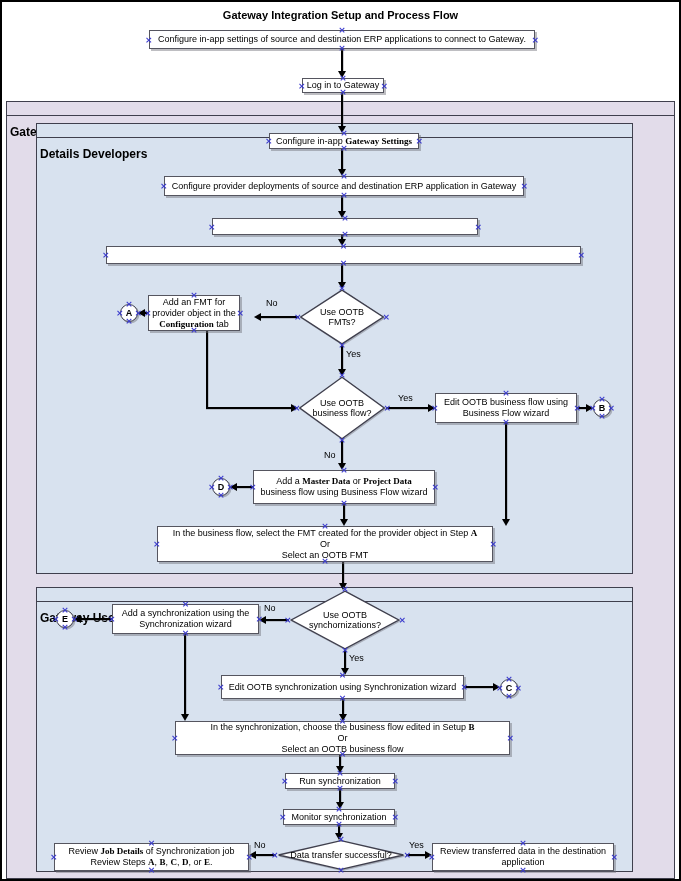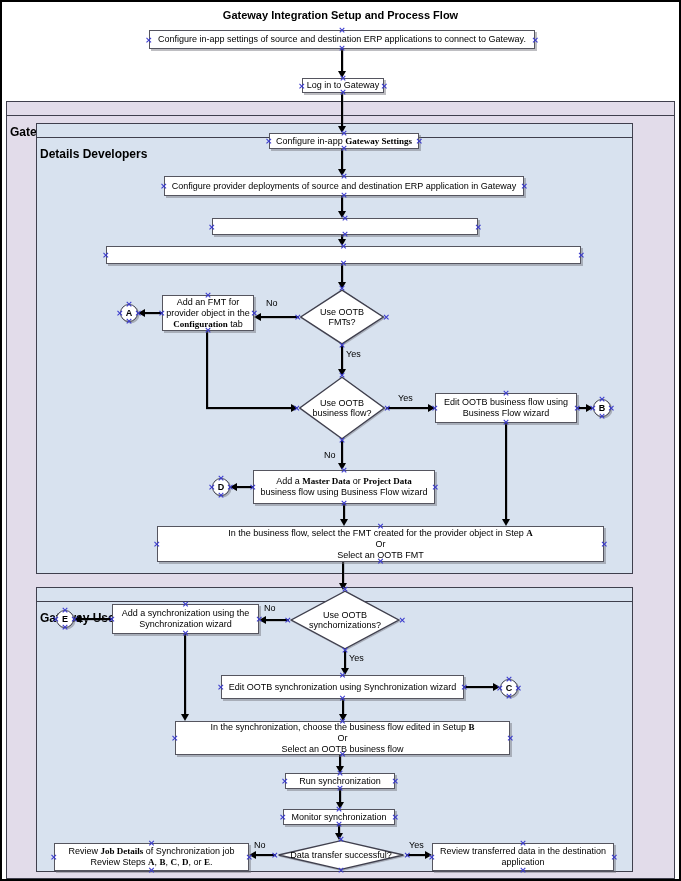--- a/index.html
+++ b/index.html
@@ -22,24 +22,24 @@
         box-sizing:border-box;z-index:3;}
   .tl{white-space:nowrap;display:block;}
   b{font-weight:bold;font-family:Liberation Serif, serif;}
 
   #config_erp{left:147px;top:28px;width:386px;height:19px;}
   #login{left:300px;top:76px;width:82px;height:15px;}
   #gateway_settings{left:267px;top:131px;width:150px;height:16px;}
   #provider_deployments{left:162px;top:174px;width:360px;height:20px;}
   #select_flow{left:210px;top:216px;width:266px;height:17px;}
   #review_fmt{left:104px;top:244px;width:475px;height:18px;}
-  #add_fmt{left:160px;top:293px;width:92px;height:36px;}
+  #add_fmt{left:146px;top:293px;width:92px;height:36px;}
   #edit_bf{left:433px;top:391px;width:142px;height:30px;}
   #add_bf{left:251px;top:468px;width:182px;height:34px;}
-  #in_bf{left:155px;top:524px;width:447px;height:36px;}
+  #in_bf{left:155px;top:524px;width:336px;height:36px;}
   #add_sync{left:110px;top:602px;width:147px;height:30px;}
   #edit_sync{left:219px;top:673px;width:243px;height:24px;}
   #in_sync{left:173px;top:719px;width:335px;height:34px;}
   #run_sync{left:283px;top:771px;width:110px;height:16px;}
   #monitor_sync{left:281px;top:807px;width:112px;height:16px;}
   #review_job{left:52px;top:841px;width:195px;height:28px;}
   #review_transferred{left:430px;top:841px;width:182px;height:28px;}
 
   
   .diamond{position:absolute;z-index:3;}

